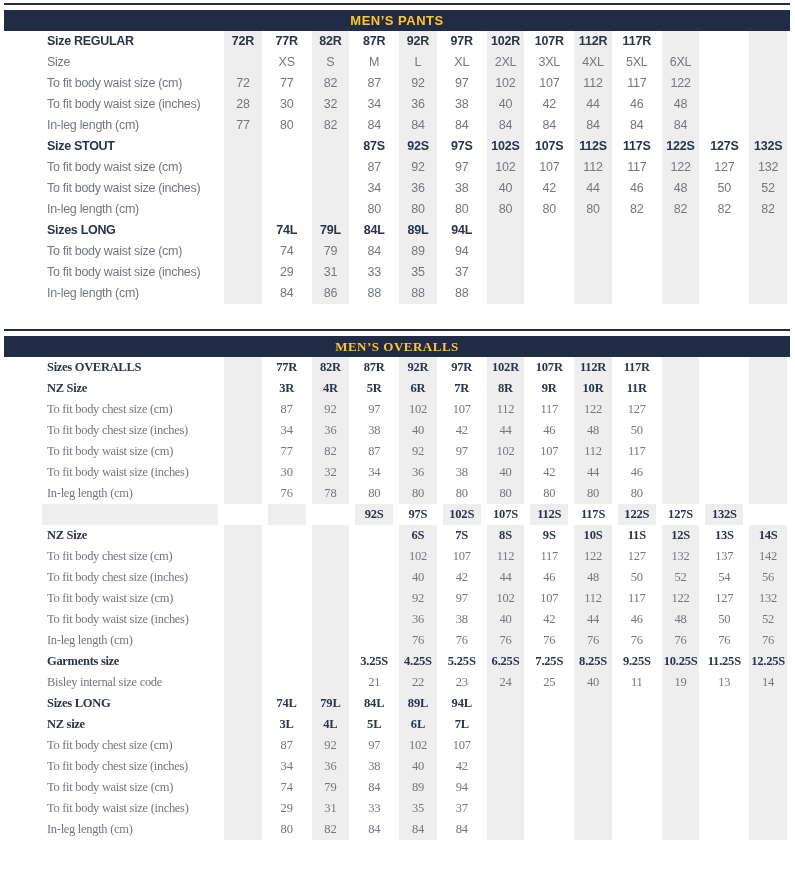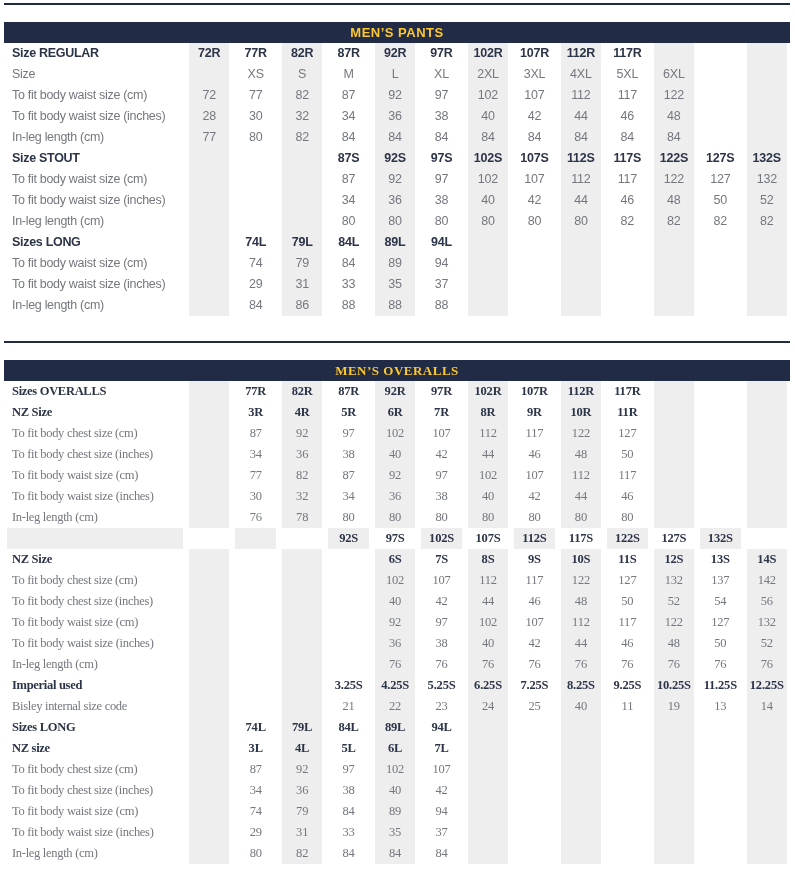--- a/index.html
+++ b/index.html
@@ -10,35 +10,35 @@
     overflow: hidden;
   }
   .page { padding: 3px 5px 0 4px; }
 
   .size-table { width: 786px; }
   .size-table + .size-table { margin-top: 25px; font-family: Liberation Serif, serif; }
 
   .topline { height: 2px; background: var(--header-bg, #222B45); }
 
   .table-header {
-    margin-top: 17px;
+    margin-top: 5px;
     height: 21px;
     background: var(--header-bg, #222B45);
     display: flex; align-items: center; justify-content: center;
   }
   .table-title {
     color: var(--header-text, #FDC72F);
     font-size: 13px; font-weight: bold; letter-spacing: 0.5px;
   }
 
   .rows { display: block; }
   .row {
     display: grid;
     grid-template-columns: 182px repeat(13, 1fr);
-    height: 21px; line-height: 21px;
+    height: 21px; line-height: 21px; margin-left: 35px;
   }
   .label {
     padding-left: 8px;
     font-size: 12.5px;
     letter-spacing: -0.3px;
     color: var(--regular-text, #74787E);
     white-space: nowrap; overflow: hidden;
   }
   .cell {
     text-align: center;
@@ -510,21 +510,21 @@
           <div class="cell">76</div>
           <div class="cell band">76</div>
           <div class="cell">76</div>
           <div class="cell band">76</div>
           <div class="cell">76</div>
           <div class="cell band">76</div>
           <div class="cell">76</div>
           <div class="cell band">76</div>
         </div>
         <div class="row">
-          <div class="label bold">Imperial used</div>
+          <div class="label bold">Garments size</div>
           <div class="cell band bold"></div>
           <div class="cell bold"></div>
           <div class="cell band bold"></div>
           <div class="cell bold">3.25S</div>
           <div class="cell band bold">4.25S</div>
           <div class="cell bold">5.25S</div>
           <div class="cell band bold">6.25S</div>
           <div class="cell bold">7.25S</div>
           <div class="cell band bold">8.25S</div>
           <div class="cell bold">9.25S</div>

